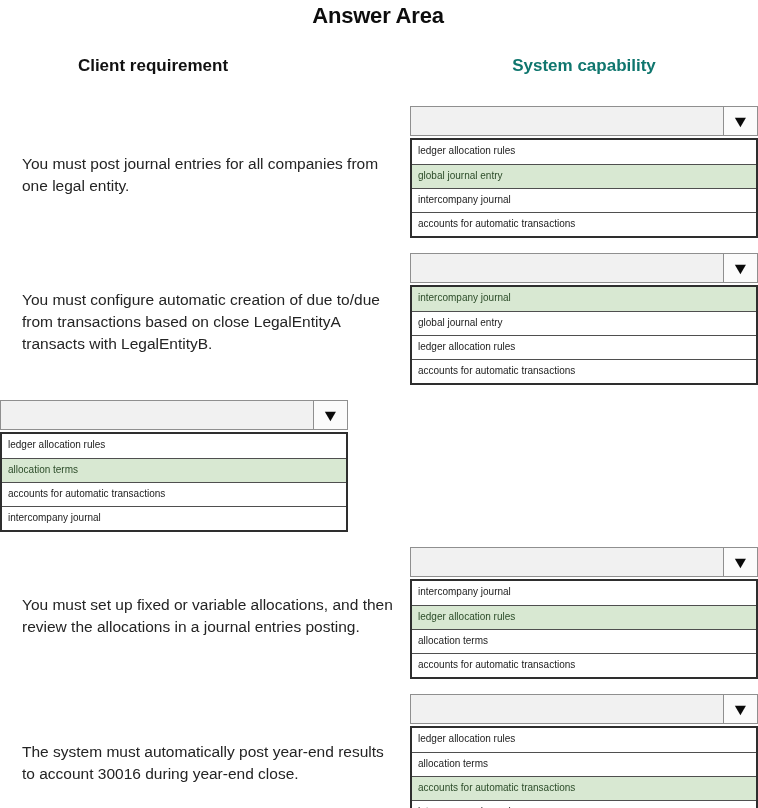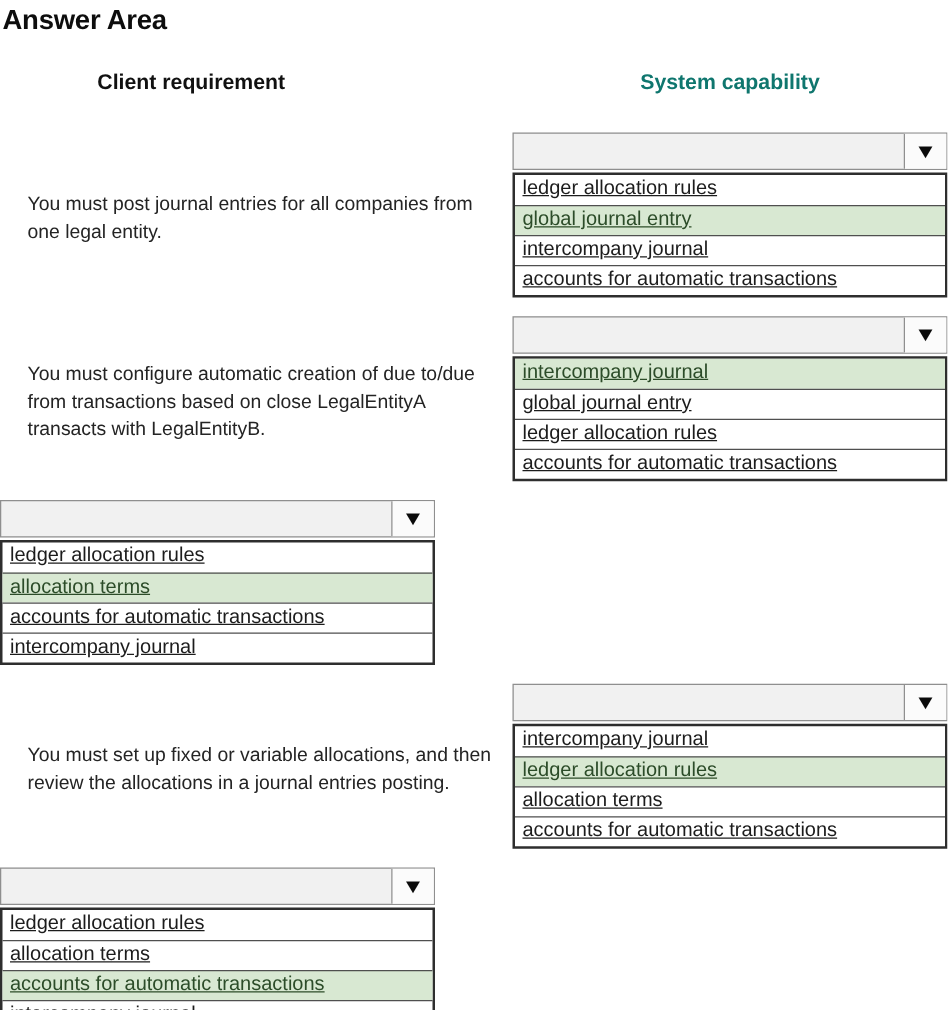--- a/index.html
+++ b/index.html
@@ -10,20 +10,21 @@
     overflow: hidden;
     font-family: "Liberation Sans", sans-serif;
     color: #1a1a1a;
   }
   .title {
     font-size: 22px;
     font-weight: bold;
     color: #0d0d0d;
     padding: 3px 4px 0 2px;
     letter-spacing: -0.2px;
+    text-align: center;
   }
   .headers {
     display: flex;
     margin-top: 27px;
     margin-bottom: 30px;
   }
   .h-left {
     width: 306px;
     text-align: center;
     font-size: 17px;
@@ -83,26 +84,25 @@
   }
   .dd-list {
     margin-top: 2px;
     border: 2px solid #2e2e2e;
     background: #ffffff;
   }
   .option {
     height: 24px;
     line-height: 22px;
     padding-left: 6px;
-    font-size: 16px;
+    font-size: 10px;
     border-top: 1px solid #4f4f4f;
     color: #1c1c1c;
     white-space: nowrap;
     overflow: hidden;
-    text-decoration: underline;
   }
   .option:first-child { border-top: none; }
 </style>
 </head>
 <body>
 
 <div class="title">Answer Area</div>
 
 <div class="headers">
   <div class="h-left">Client requirement</div>
@@ -187,20 +187,21 @@
   <div class="option" style="color: rgb(44, 76, 41); background: rgb(216, 232, 210);">ledger allocation rules</div>
 
   <div class="option" style="color: rgb(28, 28, 28);">allocation terms</div>
 
   <div class="option" style="color: rgb(28, 28, 28);">accounts for automatic transactions</div>
 </div>
     </div>
   </div>
 
   <div class="row">
+    <div class="req">The system must automatically post year-end results to account 30016 during year-end close.</div>
     <div class="dd">
       <div class="dd-closed">
         <span class="dd-value"></span>
         <span class="dd-arrow-box">
           <span class="tri">▼</span>
         </span>
       </div>
       <div class="dd-list">
   <div class="option" style="color: rgb(28, 28, 28);">ledger allocation rules</div>
 

